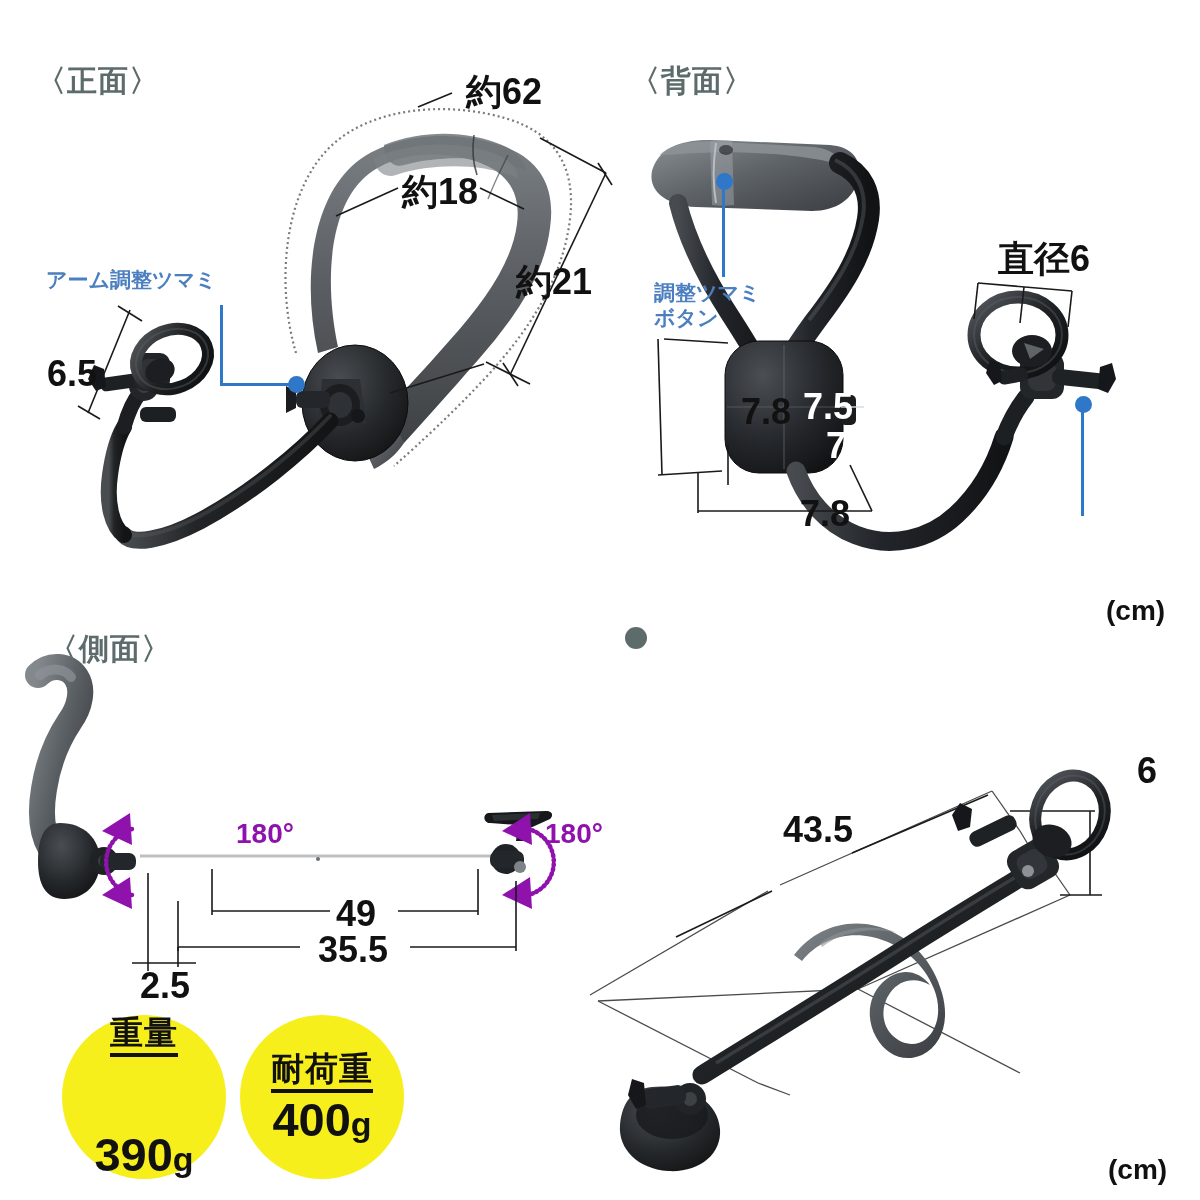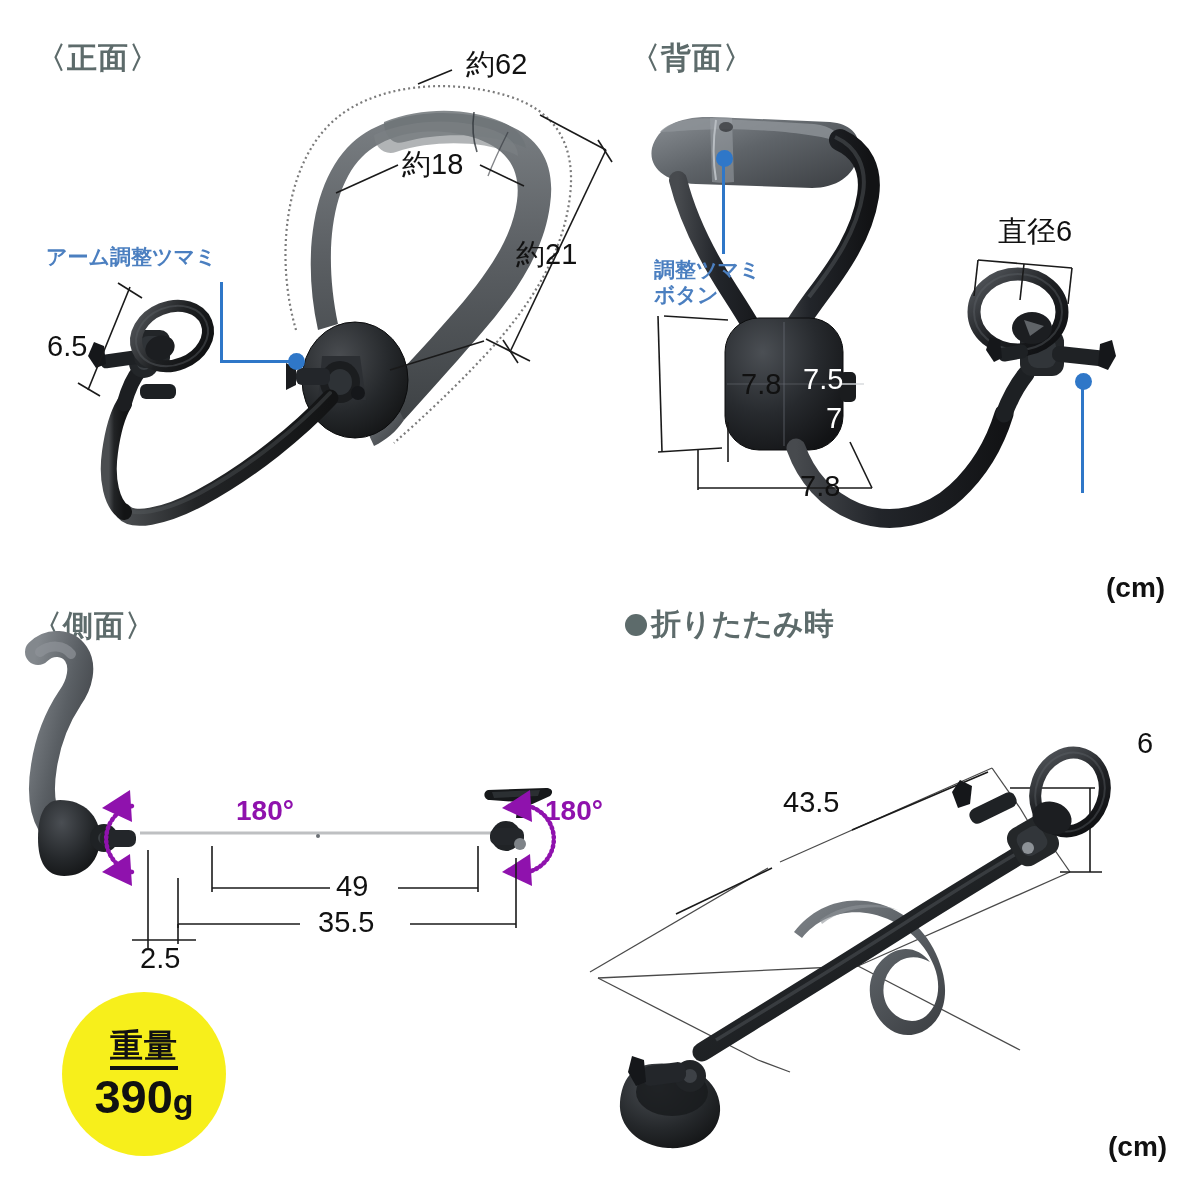--- a/index.html
+++ b/index.html
@@ -2,39 +2,39 @@
 <html lang="ja"><head>
 <meta charset="utf-8">
 <title>Product Dimension Diagram</title>
 <style>
   html,body{margin:0;padding:0;background:#ffffff;}
   body{
     width:1200px;height:1200px;position:relative;overflow:hidden;
     font-family:"Liberation Sans","DejaVu Sans",sans-serif;
     color:#111;
   }
-  .stage{position:absolute;inset:0;}
+  .stage{position:absolute;inset:0;margin-top:23px;}
   .abs{position:absolute;}
 
   
   .sec-head{
     font-size:30px;font-weight:700;color:#5d6b6b;letter-spacing:1px;
     white-space:nowrap;
   }
   .bullet-head{
     font-size:30px;font-weight:700;color:#5d6b6b;white-space:nowrap;
     display:flex;align-items:center;gap:4px;
   }
   .bullet-dot{
     width:22px;height:22px;border-radius:50%;background:#5d6b6b;display:inline-block;
   }
 
   
   .dim{
-    font-size:29px;font-weight:400;color:#111;white-space:nowrap;
+    font-size:36px;font-weight:700;color:#111;white-space:nowrap;
     letter-spacing:0px;
   }
   .dim.white{color:#ffffff;}
   .dim.deg{color:#8f12ad;font-size:28px;font-weight:700;}
   .unit{font-size:28px;font-weight:700;color:#111;}
 
   
   .callout{
     font-size:21px;font-weight:700;color:#4b7fc0;line-height:1.18;
     white-space:nowrap;
@@ -285,21 +285,21 @@
   <div class="abs callout" style="left:654px;top:258px;">
     <div>調整ツマミ</div>
     <div>ボタン</div>
   </div>
 
   <div class="abs cdot" style="left:1075px;top:373px;"></div>
   <div class="abs cline" style="left:1081px;top:381px;width:3px;height:112px;"></div>
 
   <div class="abs unit" style="left:1106px;top:572px;">(cm)</div>
 
-  <div class="abs sec-head" style="left:32px;top:606px;">〈側面〉</div>
+  <div class="abs sec-head" style="left:48px;top:606px;">〈側面〉</div>
 
   <svg class="abs" style="left:0;top:600px;" width="620" height="400">
     <defs>
       <linearGradient id="sBand" x1="0" y1="0" x2="1" y2="1">
         <stop offset="0%" stop-color="#83888d"></stop>
         <stop offset="50%" stop-color="#5a5f64"></stop>
         <stop offset="100%" stop-color="#3b3e42"></stop>
       </linearGradient>
       <linearGradient id="sArm" x1="0" y1="0" x2="0" y2="1">
         <stop offset="0%" stop-color="#4a4e52"></stop>
@@ -362,21 +362,20 @@
   </svg>
 
   <div class="abs dim deg" style="left:236px;top:795px;">180°</div>
   <div class="abs dim deg" style="left:545px;top:795px;">180°</div>
   <div class="abs dim" style="left:336px;top:870px;">49</div>
   <div class="abs dim" style="left:318px;top:906px;">35.5</div>
   <div class="abs dim" style="left:140px;top:942px;">2.5</div>
 
   <div class="abs bullet-head" style="left:625px;top:604px;">
     <span class="bullet-dot"></span>
-    <span>折りたたみ時</span>
   </div>
 
   <svg class="abs" style="left:590px;top:640px;" width="610" height="520">
     <defs>
       <linearGradient id="fBand" x1="0" y1="0" x2="1" y2="1">
         <stop offset="0%" stop-color="#7e8388"></stop>
         <stop offset="50%" stop-color="#5a5f64"></stop>
         <stop offset="100%" stop-color="#3a3d41"></stop>
       </linearGradient>
       <linearGradient id="fArm" x1="0" y1="0" x2="1" y2="1">
@@ -448,19 +447,23 @@
       <rect x="378" y="160" width="50" height="16" rx="7" fill="#1f2225" transform="rotate(-26 403 168)"></rect>
       <path d="M382 146 L370 140 L362 152 L368 168 L380 164 Z" fill="#15171a"></path>
       <circle cx="438" cy="208" r="6" fill="#8d9297"></circle>
     </g>
   </svg>
 
   <div class="abs dim" style="left:783px;top:786px;">43.5</div>
   <div class="abs dim" style="left:1137px;top:727px;">6</div>
   <div class="abs unit" style="left:1108px;top:1131px;">(cm)</div>
 
-  <div class="badge" style="left:62px;top:992px;width:164px;height:164px;">
+  <div class="badge" style="left:62px;top:992px;width:164px;height:164px;justify-content:space-between;">
     <div class="b-top">重量</div>
     <div class="b-val"><span>390</span><span class="g">g</span></div>
   </div>
 
+  <div class="badge" style="left:240px;top:992px;width:164px;height:164px;">
+    <div class="b-top">耐荷重</div>
+    <div class="b-val"><span>400</span><span class="g">g</span></div>
+  </div>
 
 </div>
 
 </body></html>

